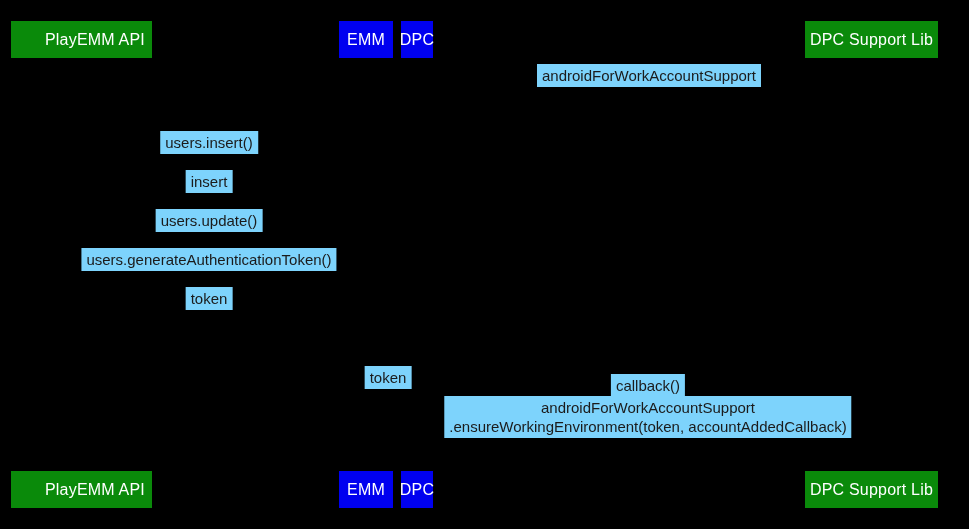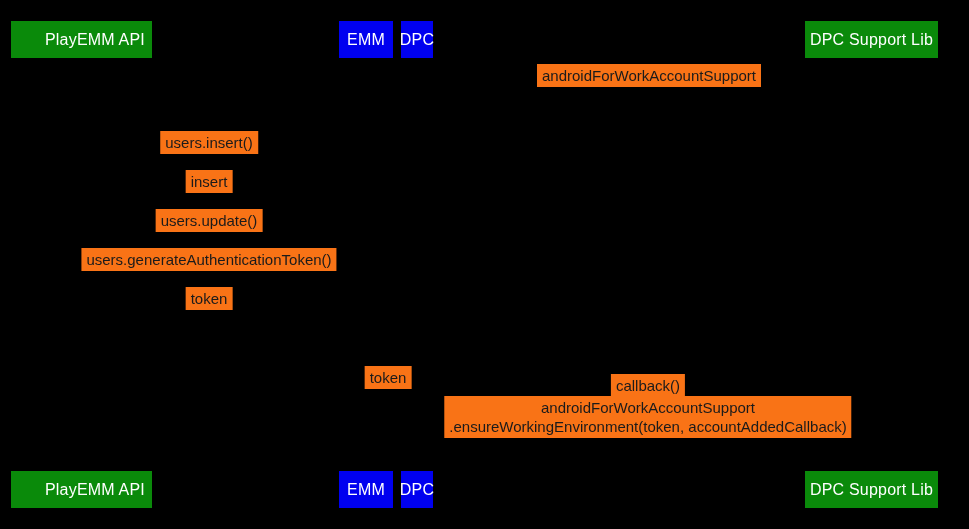--- a/index.html
+++ b/index.html
@@ -21,21 +21,21 @@
     display: flex;
     align-items: center;
     justify-content: center;
     color: #ffffff;
     font-size: 16px;
     letter-spacing: 0.2px;
   }
   .msg {
     position: absolute;
     transform: translateX(-50%);
-    background: #f97316;
+    background: #7dd3fc;
     color: #1b1b1b;
     font-size: 15px;
     line-height: 19px;
     padding: 2px 5px;
     text-align: center;
     white-space: nowrap;
   }
   .msg span { display: block; }
 
   

